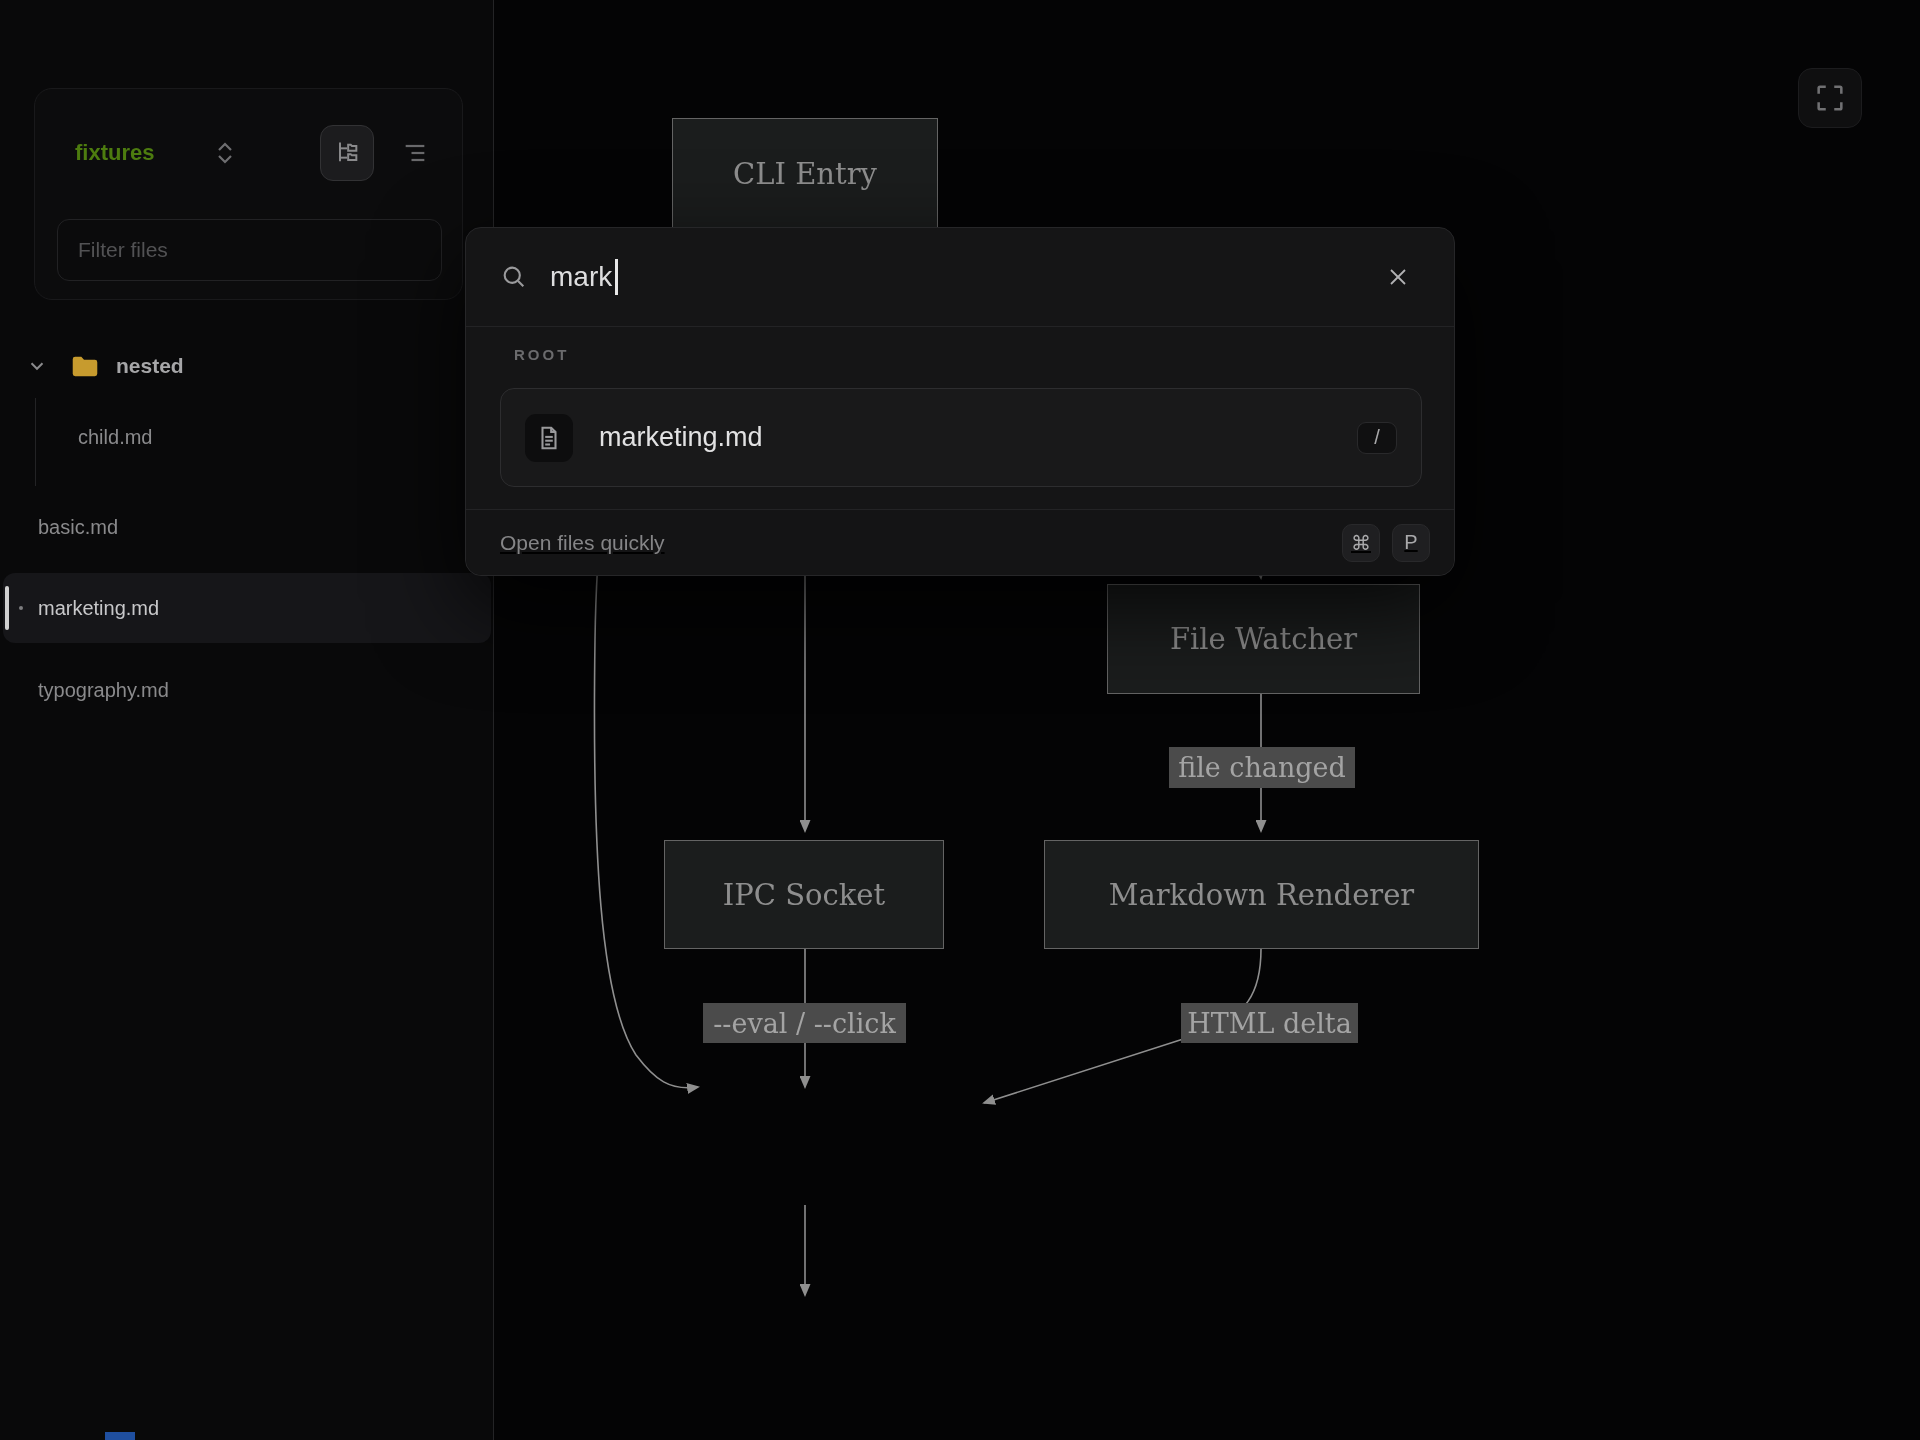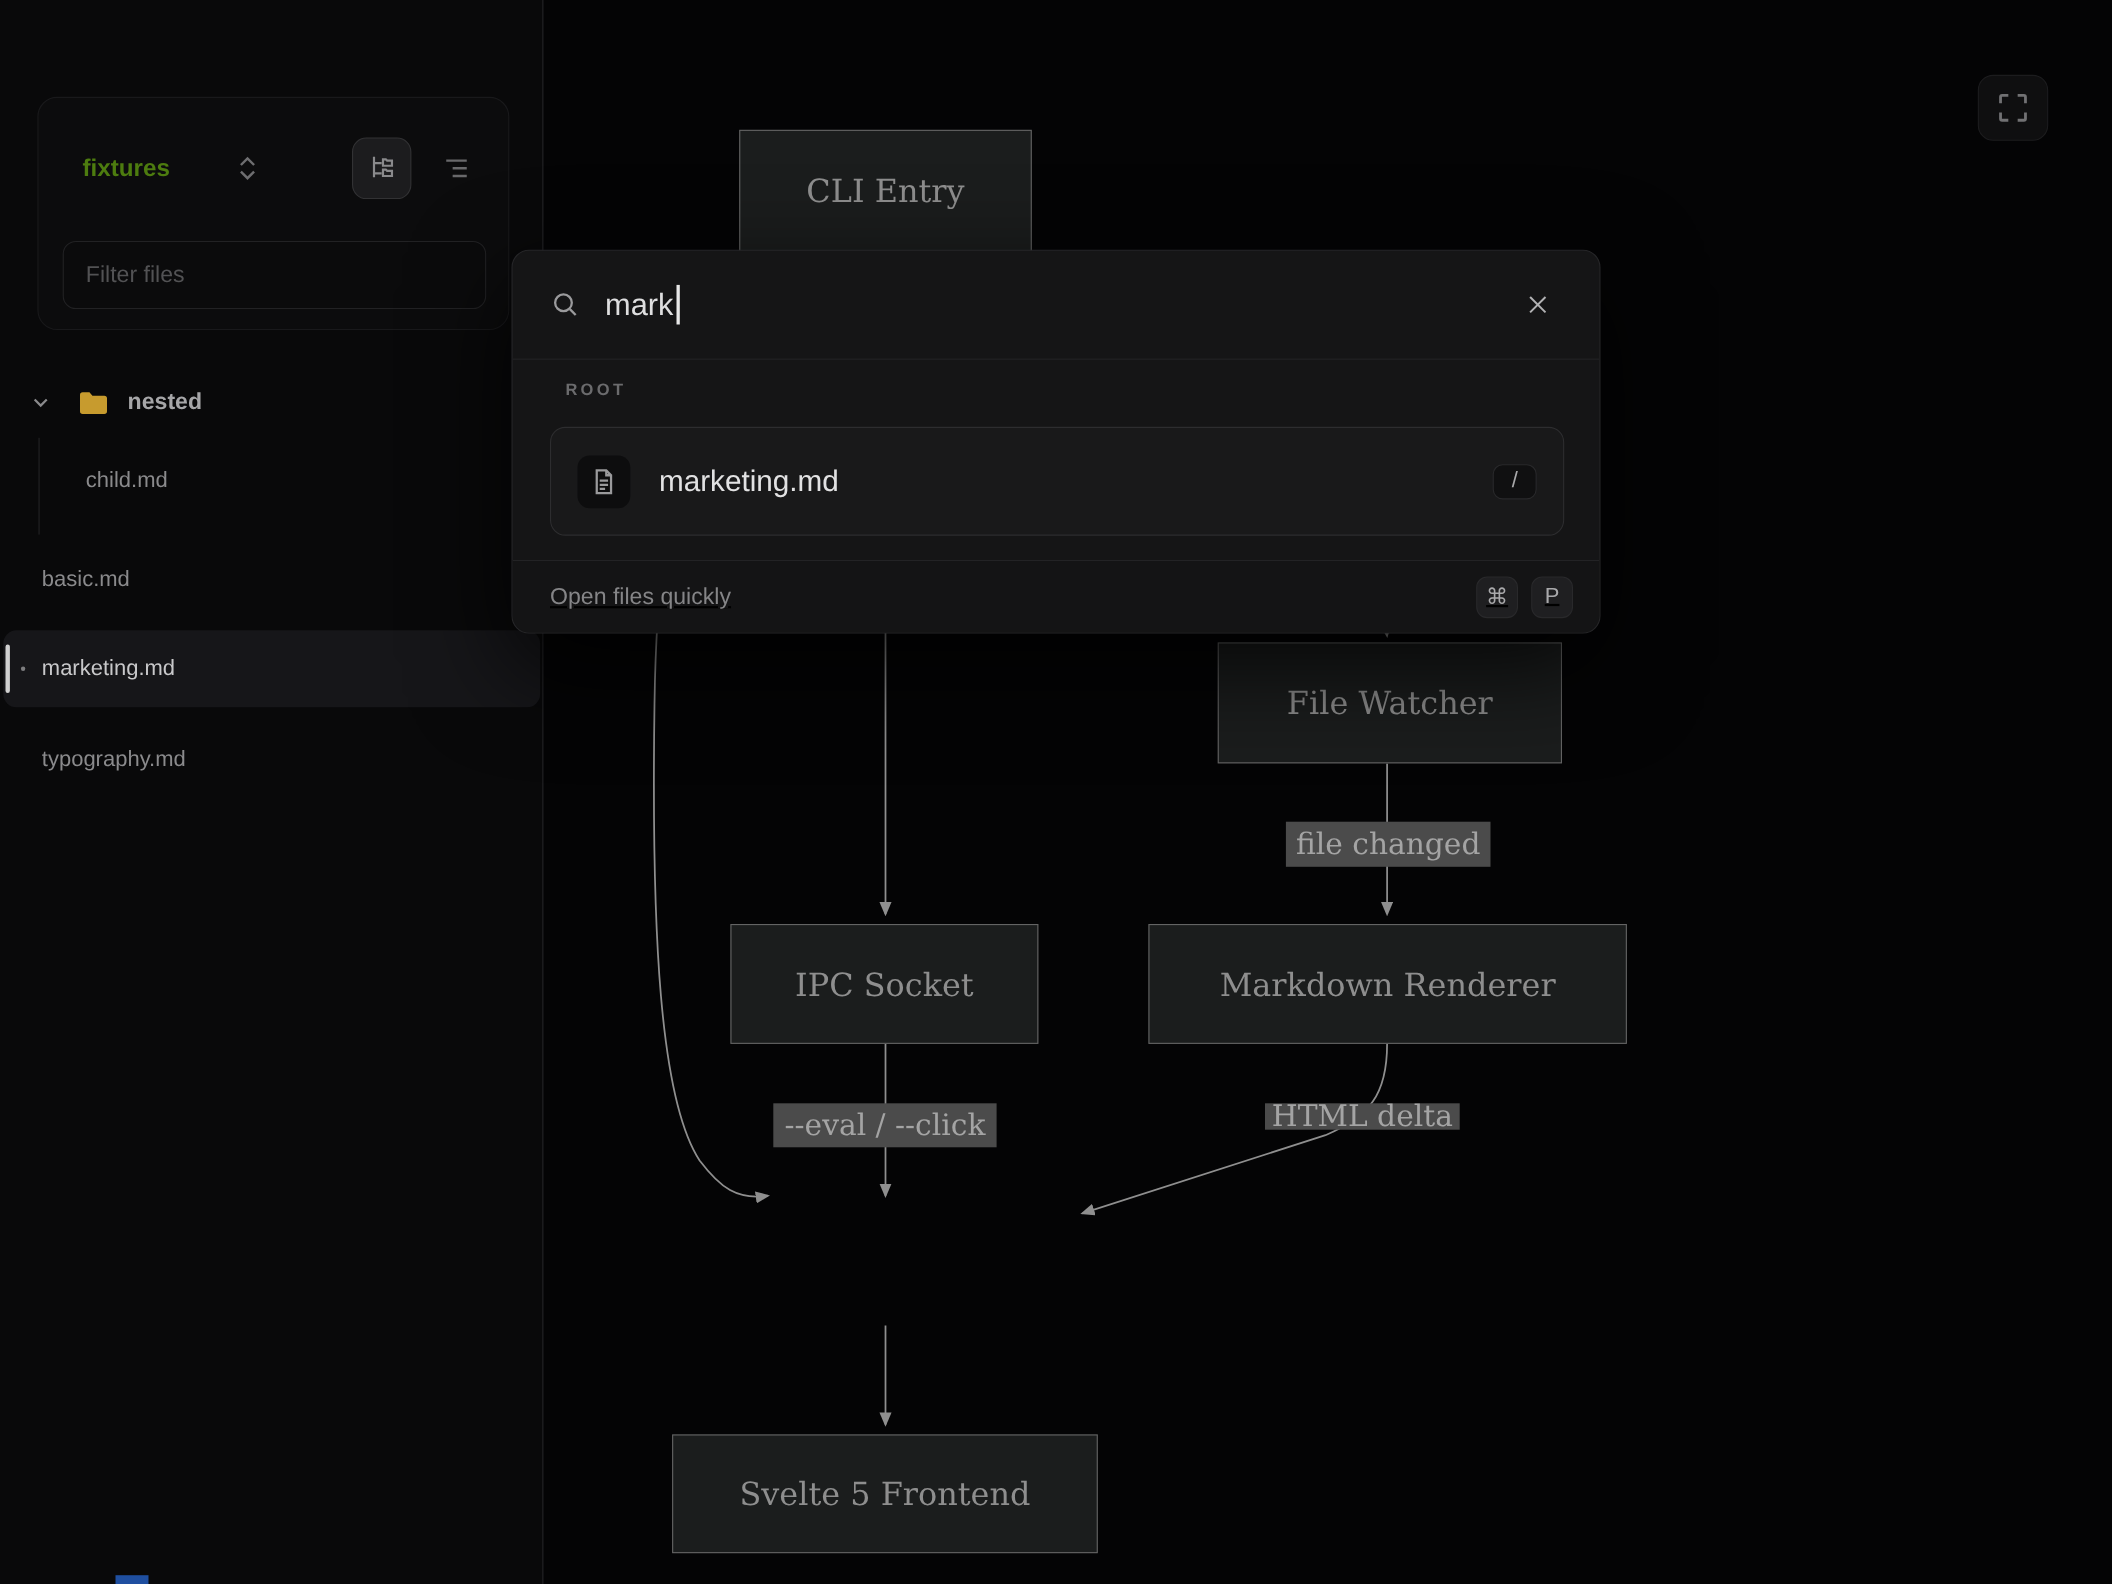--- a/index.html
+++ b/index.html
@@ -94,25 +94,24 @@
       <path d="M 805 949 L 805 1087" marker-end="url(#arr)"></path>
       <path d="M 1261 949 C 1261 995, 1245 1015, 1205 1032 L 984 1103" marker-end="url(#arr)"></path>
       <path d="M 805 1205 L 805 1295" marker-end="url(#arr)"></path>
     </g>
   </svg>
 
   <div class="node" style="left:672px;top:118px;width:266px;height:112px">CLI Entry</div>
   <div class="node" style="left:1107px;top:584px;width:313px;height:110px">File Watcher</div>
   <div class="node" style="left:664px;top:840px;width:280px;height:109px">IPC Socket</div>
   <div class="node" style="left:1044px;top:840px;width:435px;height:109px">Markdown Renderer</div>
-  <div class="node" style="left:611px;top:1304px;width:387px;height:108px">Svelte 5 Frontend</div>
 
   <div class="edge-label" style="left:1169px;top:747px;width:186px;height:41px">file changed</div>
   <div class="edge-label" style="left:703px;top:1003px;width:203px;height:40px">--eval / --click</div>
-  <div class="edge-label" style="left:1150px;top:1003px;width:177px;height:24px">HTML delta</div>
+  <div class="edge-label" style="left:1181px;top:1003px;width:177px;height:40px">HTML delta</div>
 
   <div class="fullscreen-btn">
     <svg class="icon" width="34" height="34" viewBox="0 0 24 24" fill="none" stroke="#717173" stroke-width="1.8">
       <path d="M4 9 V5 a1 1 0 0 1 1-1 h4"></path>
         <path d="M15 4 h4 a1 1 0 0 1 1 1 v4"></path>
       <path d="M20 15 v4 a1 1 0 0 1 -1 1 h-4"></path>
         <path d="M9 20 H5 a1 1 0 0 1 -1-1 v-4"></path>
     </svg>
   </div>
 

